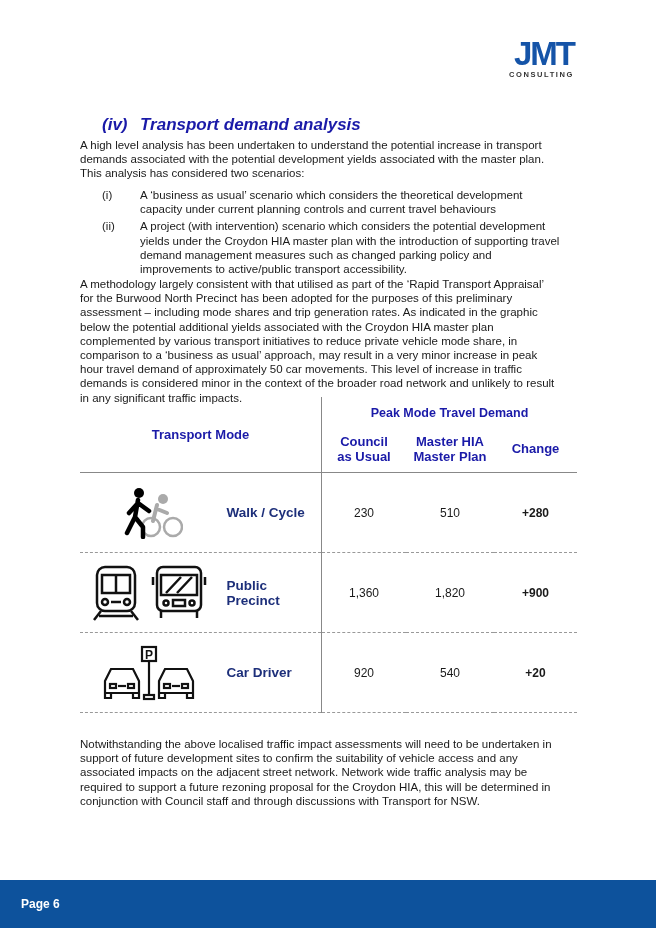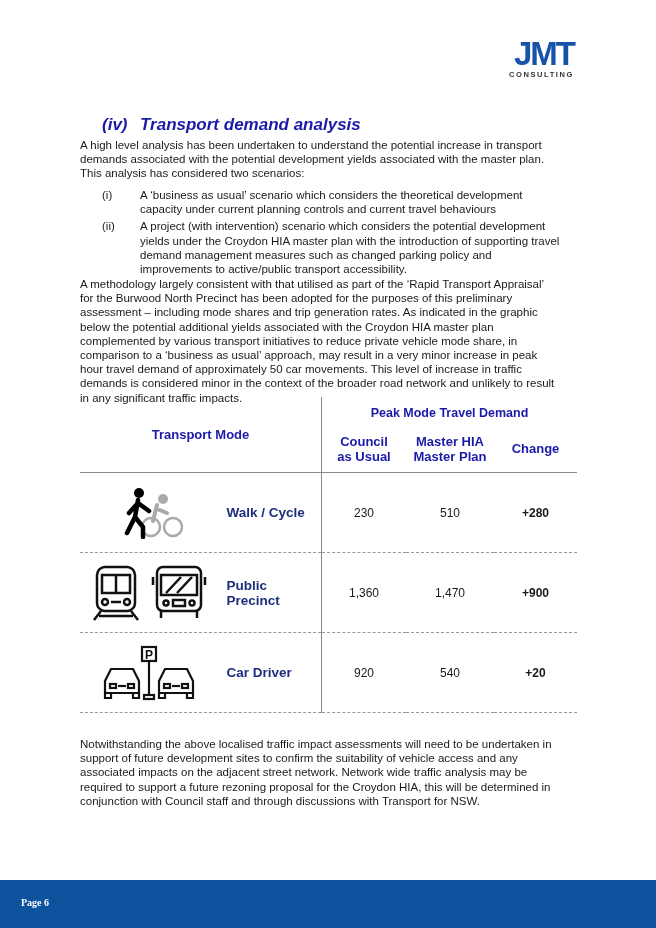--- a/index.html
+++ b/index.html
@@ -22,21 +22,21 @@
   .tbl td, .tbl th { padding: 0; }
   .hdr { color: #1a1aa8; font-weight: bold; font-size: 13px; text-align: center; }
   .modecol { width: 242px; border-right: 1px solid #888; }
   .row td { height: 79px; border-bottom: 1px dashed #999; vertical-align: middle; }
   .headrow td { border-bottom: 1px solid #888; }
   .mode-name { color: #1d2f7a; font-weight: bold; font-size: 13.5px; }
   .val { text-align: center; font-size: 12px; }
   .chg { text-align: center; font-size: 12px; font-weight: bold; }
   .icons { display: inline-flex; align-items: center; width: 142px; justify-content: center; vertical-align: middle; }
   .footer { position: absolute; left: 0; top: 880px; width: 656px; height: 48px; background: #0d529c; }
-  .footer .pg { position: absolute; left: 21px; top: 17px; color: #fff; font-weight: bold; font-size: 10px; font-family: Liberation Serif, serif; }
+  .footer .pg { position: absolute; left: 21px; top: 17px; color: #fff; font-weight: bold; font-size: 12px; }
 </style>
 </head>
 <body>
 
 <div class="logo">
   <div class="jmt">JMT</div>
   <div class="cons">CONSULTING</div>
 </div>
 
 <div class="heading">
@@ -107,21 +107,21 @@
             <circle cx="75" cy="40" r="2.5"></circle>
                 <circle cx="101" cy="40" r="2.5"></circle>
                 <rect x="82" y="37" width="12" height="6"></rect>
             <path d="M62 14 v8 M114 14 v8 M70 48 v7 M106 48 v7"></path>
           </g>
         </svg>
       </span>
       <span class="mode-name" style="display:inline-block; vertical-align:middle;"><span>Public</span><br><span>Precinct</span></span>
     </td>
     <td class="val">1,360</td>
-    <td class="val">1,470</td>
+    <td class="val">1,820</td>
     <td class="chg">+900</td>
   </tr>
   <tr class="row">
     <td class="modecol">
       <span class="icons">
         <svg width="100" height="56" viewBox="0 0 100 56">
           <g stroke="#111" stroke-width="2.2" fill="none">
             <rect x="41" y="2" width="14" height="14"></rect>
             <text x="44" y="14" font-size="12" font-weight="bold" fill="#111" stroke="none" font-family="Liberation Sans, sans-serif">P</text>
             <line x1="48" y1="16" x2="48" y2="50"></line>

